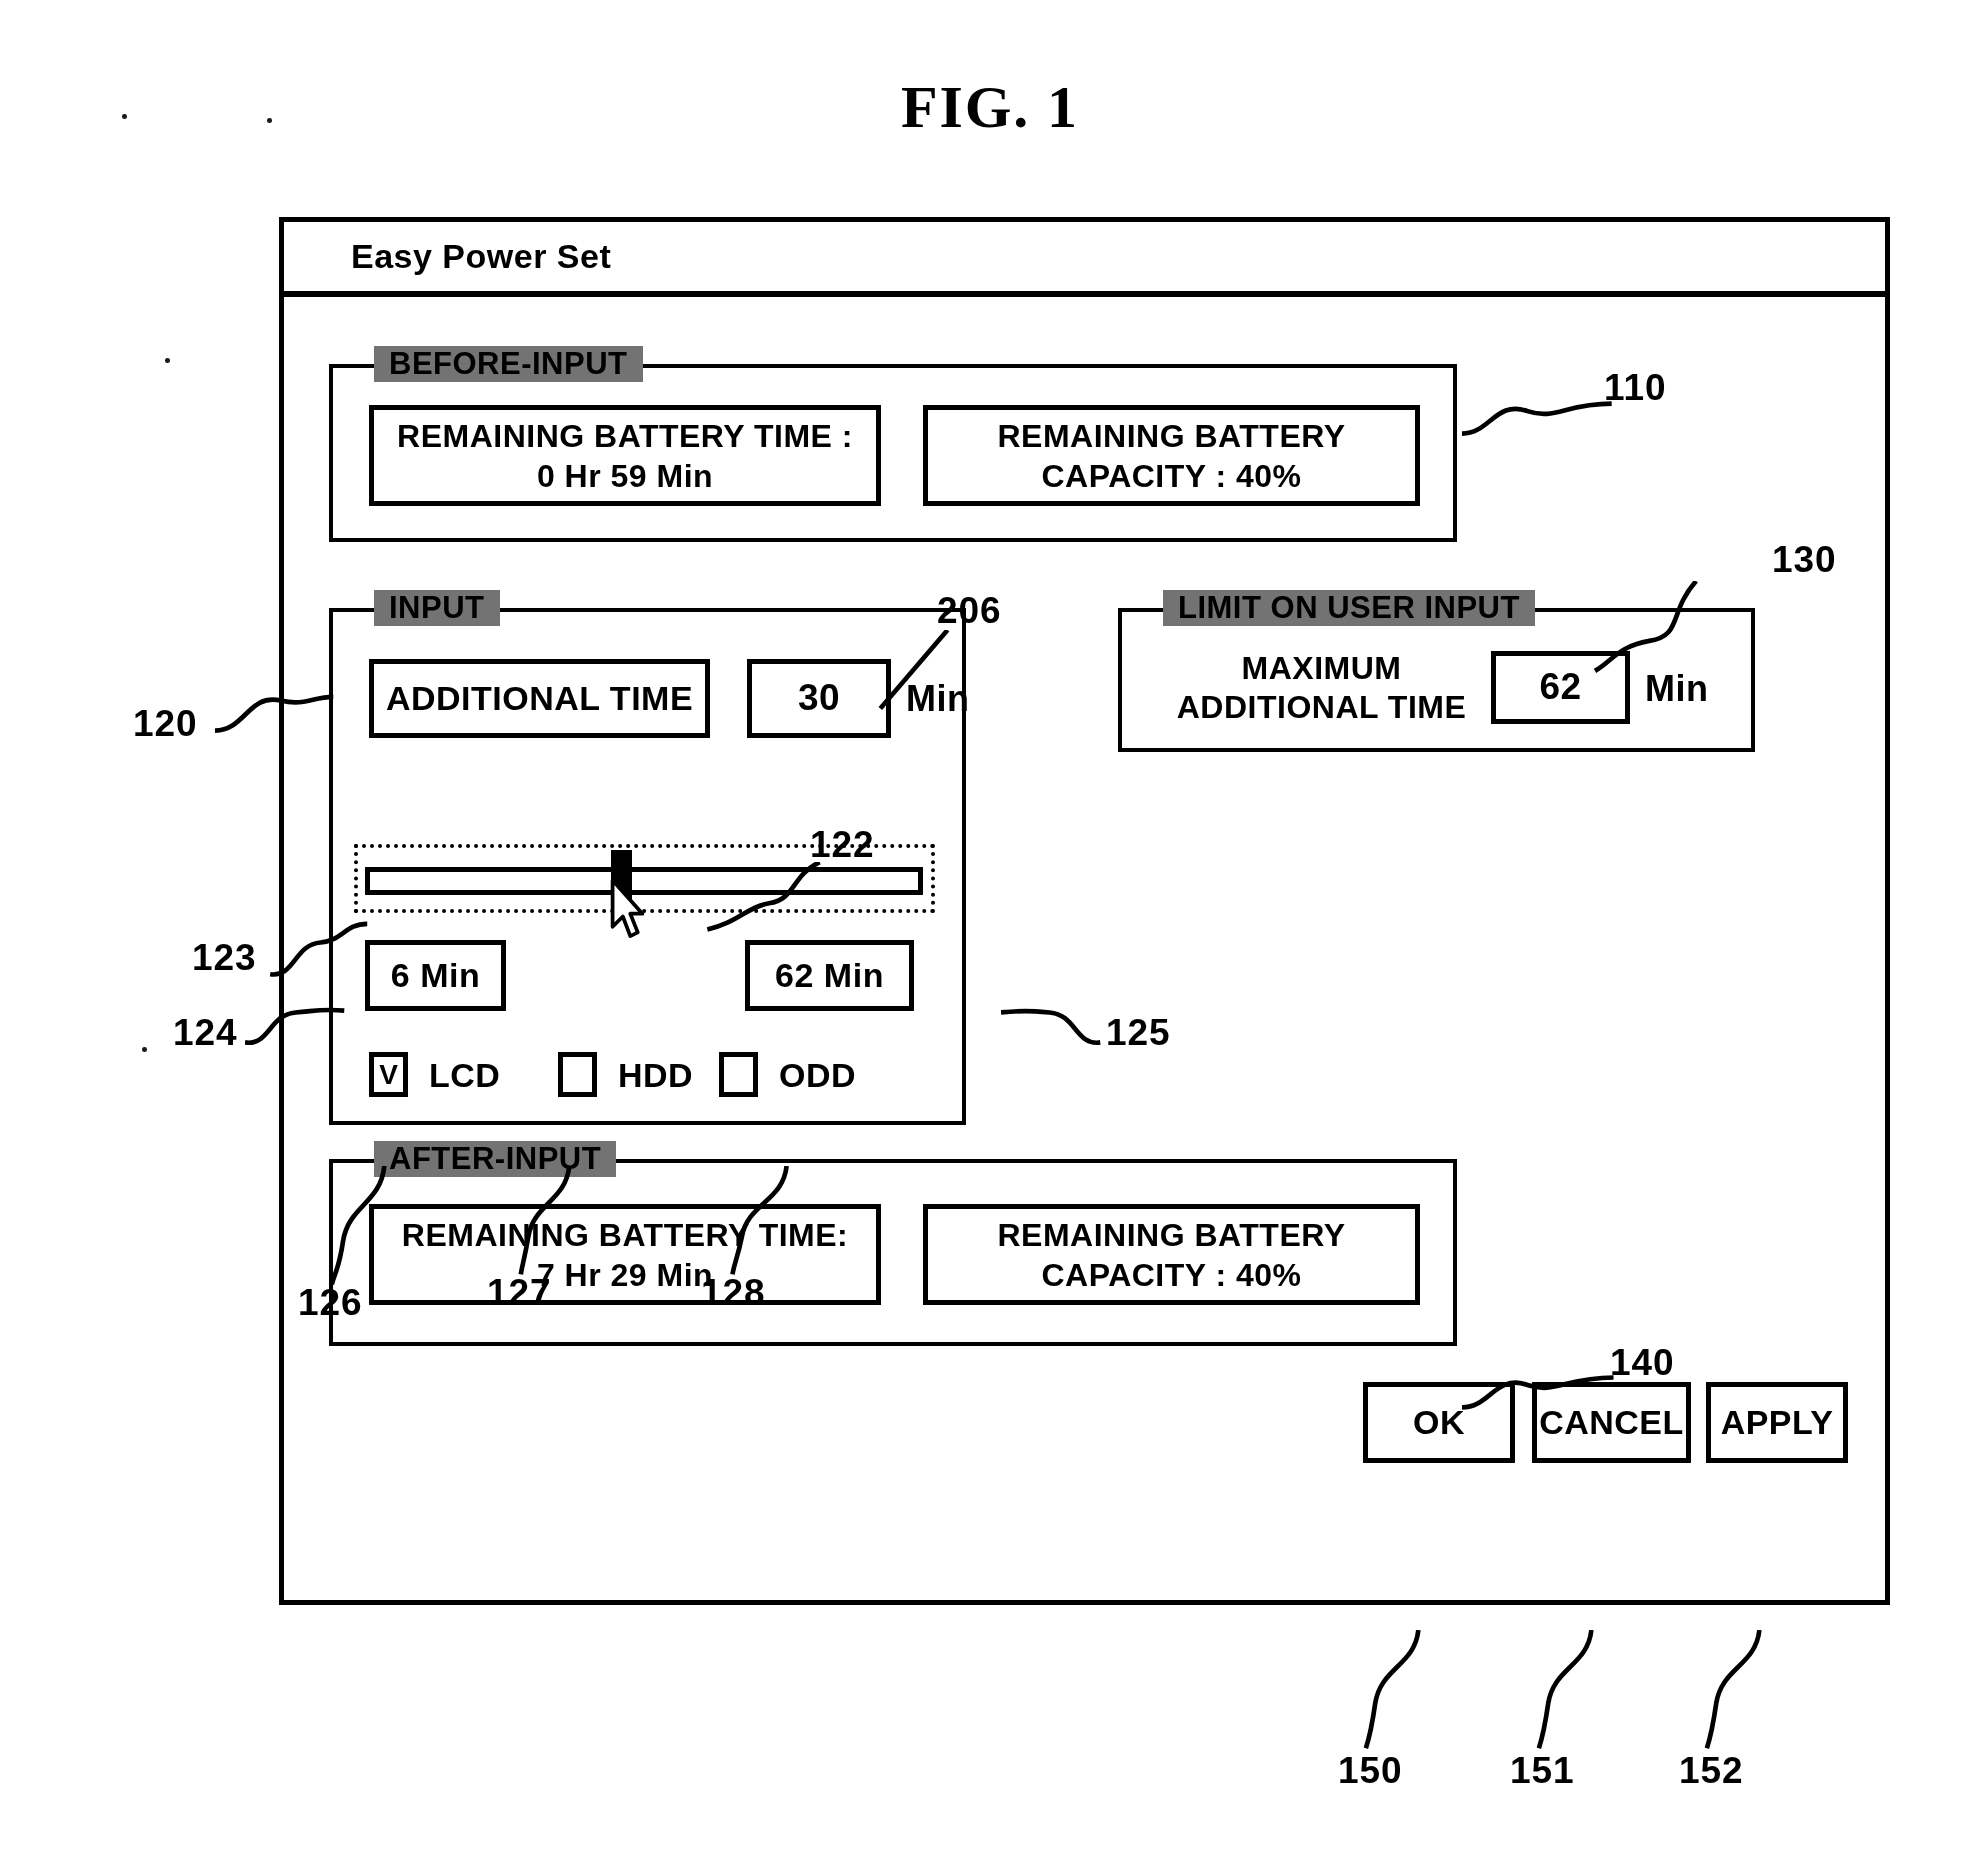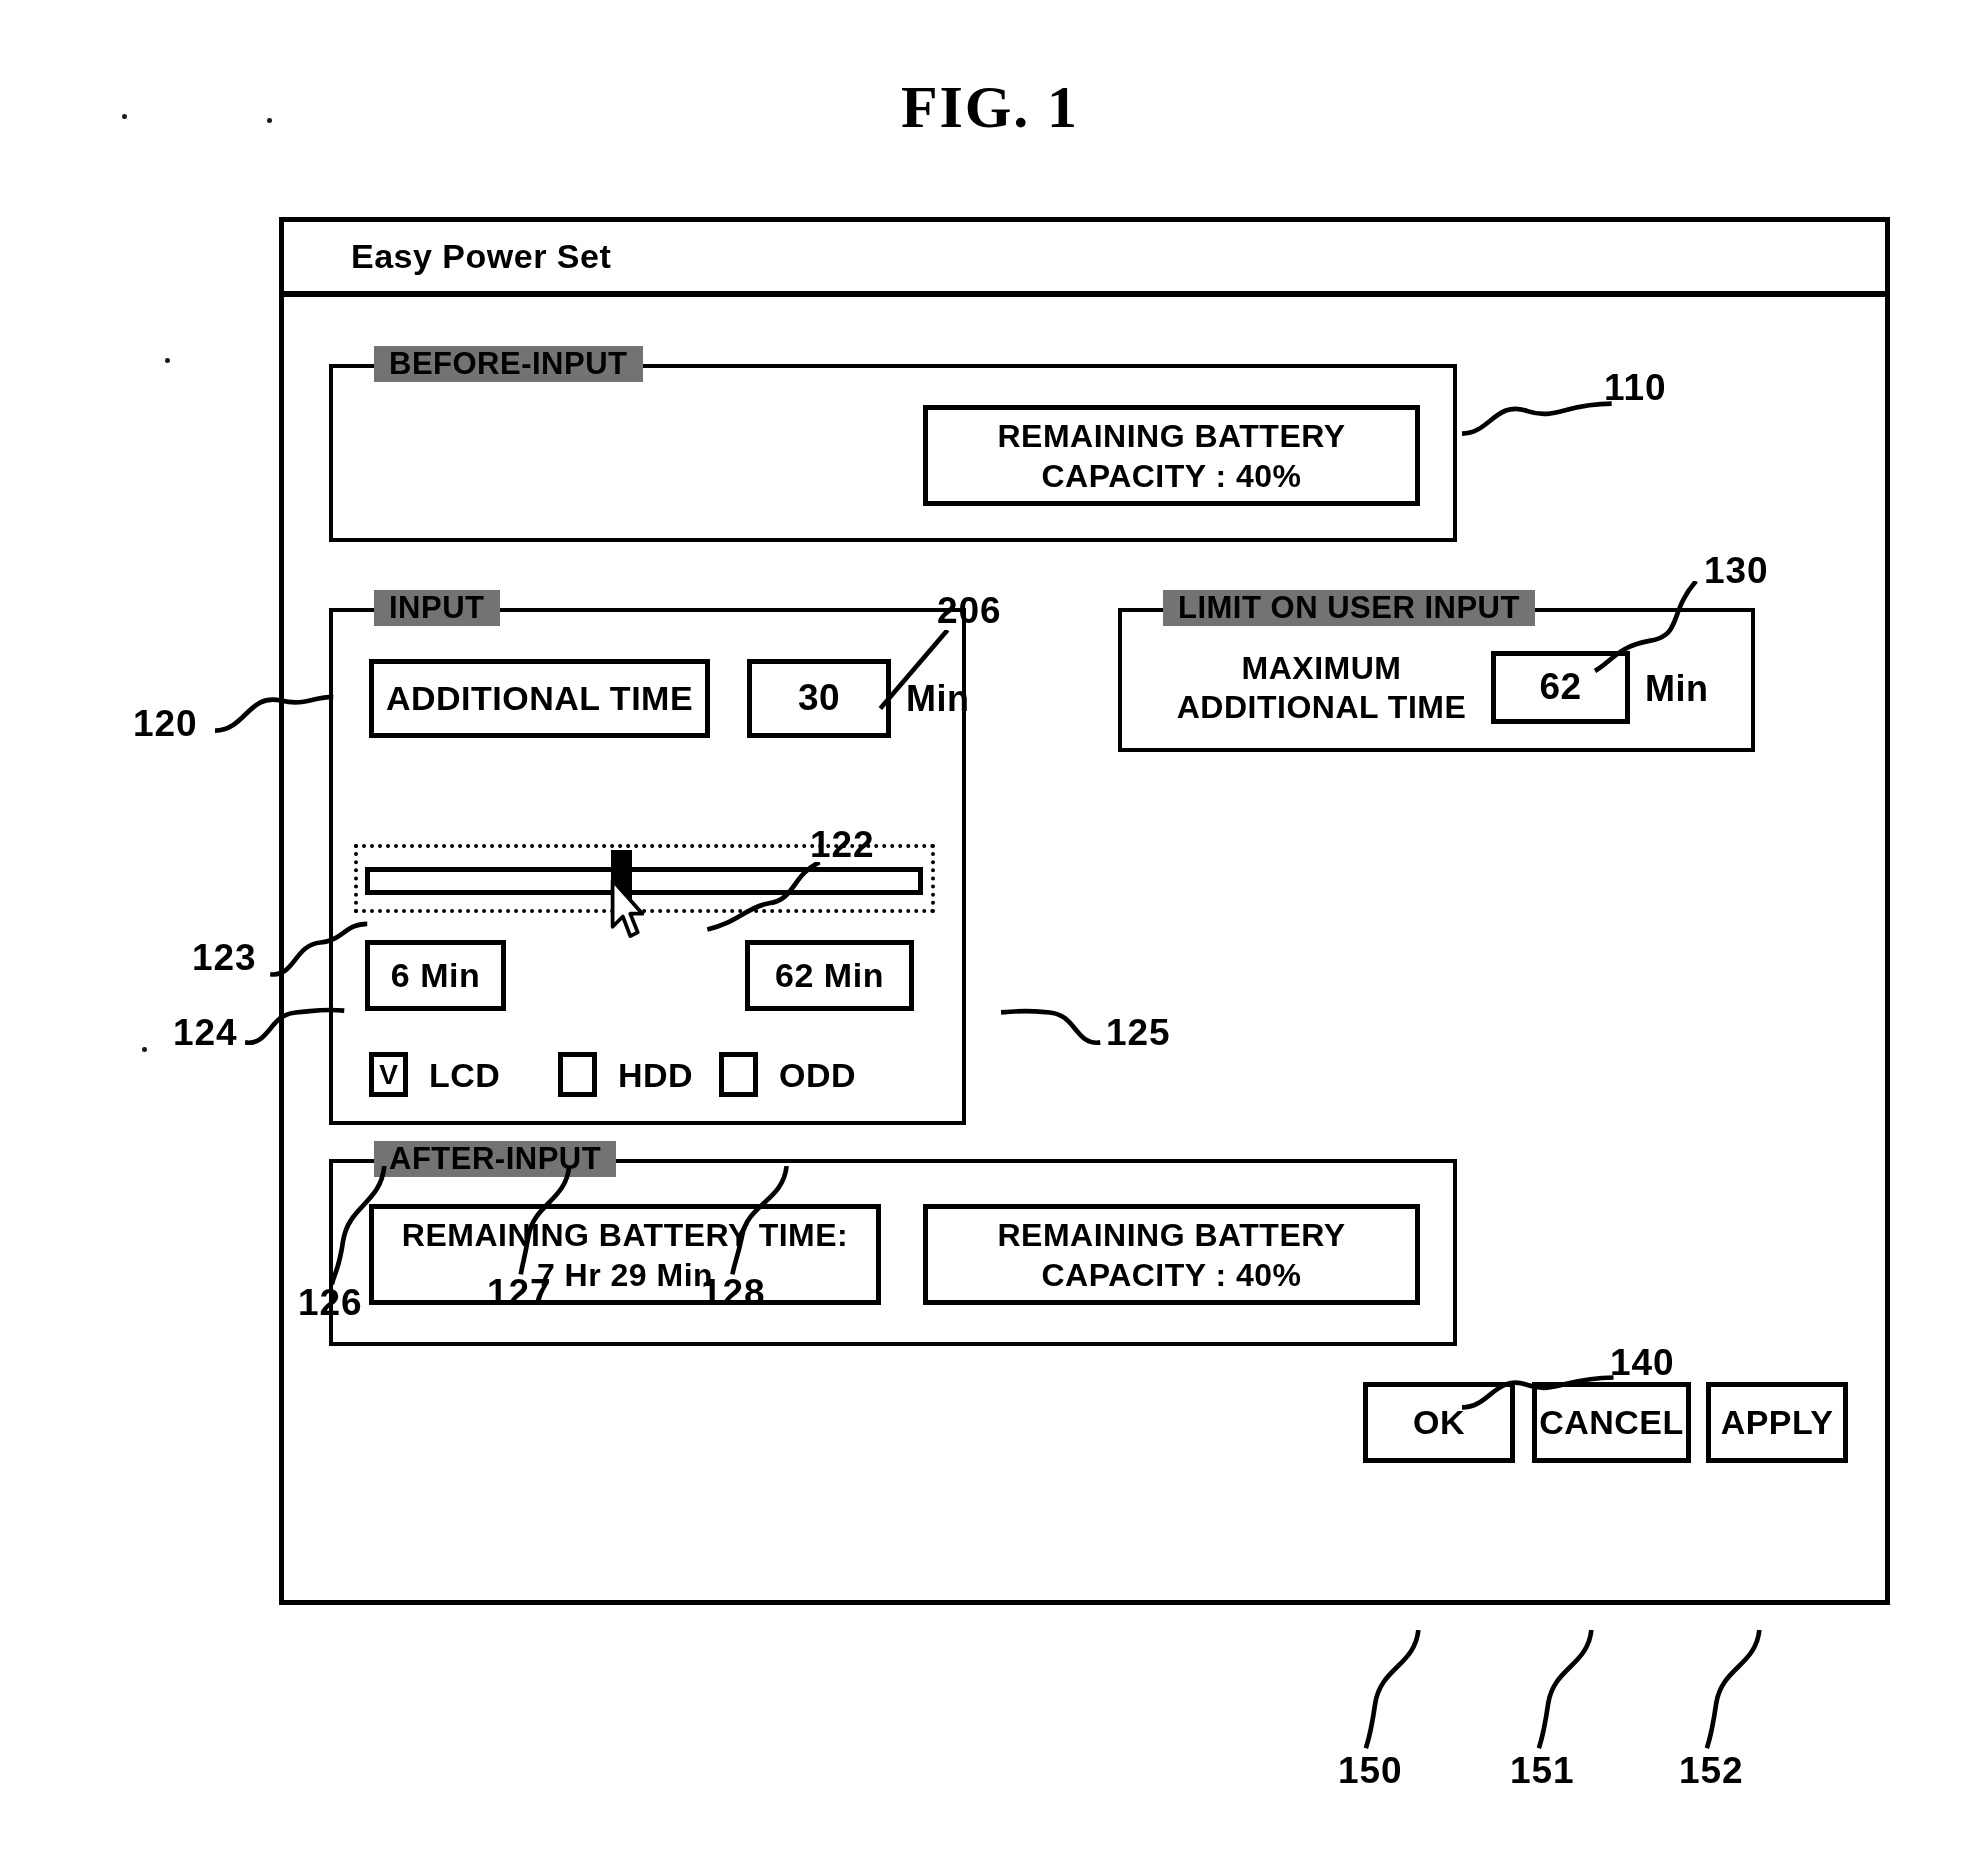--- a/index.html
+++ b/index.html
@@ -190,20 +190,24 @@
 
 <div class="window">
 
   <div class="titlebar">
     <div class="titlebar-text">Easy Power Set</div>
   </div>
 
   <div class="group" style="left:45px; top:142px; width:1128px; height:178px;">
     <div class="legend">BEFORE-INPUT</div>
 
+    <div class="boxfield" style="left:36px; top:37px; width:512px; height:101px;">
+      <span>REMAINING BATTERY TIME :</span>
+      <span class="l2">0 Hr 59 Min</span>
+    </div>
 
     <div class="boxfield" style="left:590px; top:37px; width:497px; height:101px;">
       <span>REMAINING BATTERY</span>
       <span class="l2">CAPACITY : 40%</span>
     </div>
   </div>
 
   <div class="group" style="left:45px; top:386px; width:637px; height:517px;">
     <div class="legend">INPUT</div>
 
@@ -282,21 +286,21 @@
   <div class="btn" style="left:1248px; top:1160px; width:159px; height:81px;">CANCEL</div>
   <div class="btn" style="left:1422px; top:1160px; width:142px; height:81px;">APPLY</div>
 
 </div>
 
 <div class="refnum" style="left:1604px; top:367px;">110</div>
 <svg class="leader" style="left:1462px; top:394px;" width="159" height="66" viewBox="0 0 170 70">
   <path d="M0 42 C 30 42, 36 6, 70 18 C 100 28, 110 10, 160 10" fill="none" stroke="#000" stroke-width="5"></path>
 </svg>
 
-<div class="refnum" style="left:1704px; top:539px;margin-top:11px;">130</div>
+<div class="refnum" style="left:1772px; top:539px;">130</div>
 <svg class="leader" style="left:1593px; top:581px;" width="122" height="103" viewBox="0 0 130 110">
   <path d="M110 0 C 80 34, 96 58, 60 64 C 26 70, 20 86, 2 96" fill="none" stroke="#000" stroke-width="5"></path>
 </svg>
 
 <div class="refnum" style="left:133px; top:703px;">120</div>
 <svg class="leader" style="left:215px; top:676px;" width="122" height="66" viewBox="0 0 130 70">
   <path d="M0 58 C 32 58, 36 18, 70 26 C 96 32, 104 22, 126 22" fill="none" stroke="#000" stroke-width="5"></path>
 </svg>
 
 <div class="refnum" style="left:937px; top:590px;">206</div>

